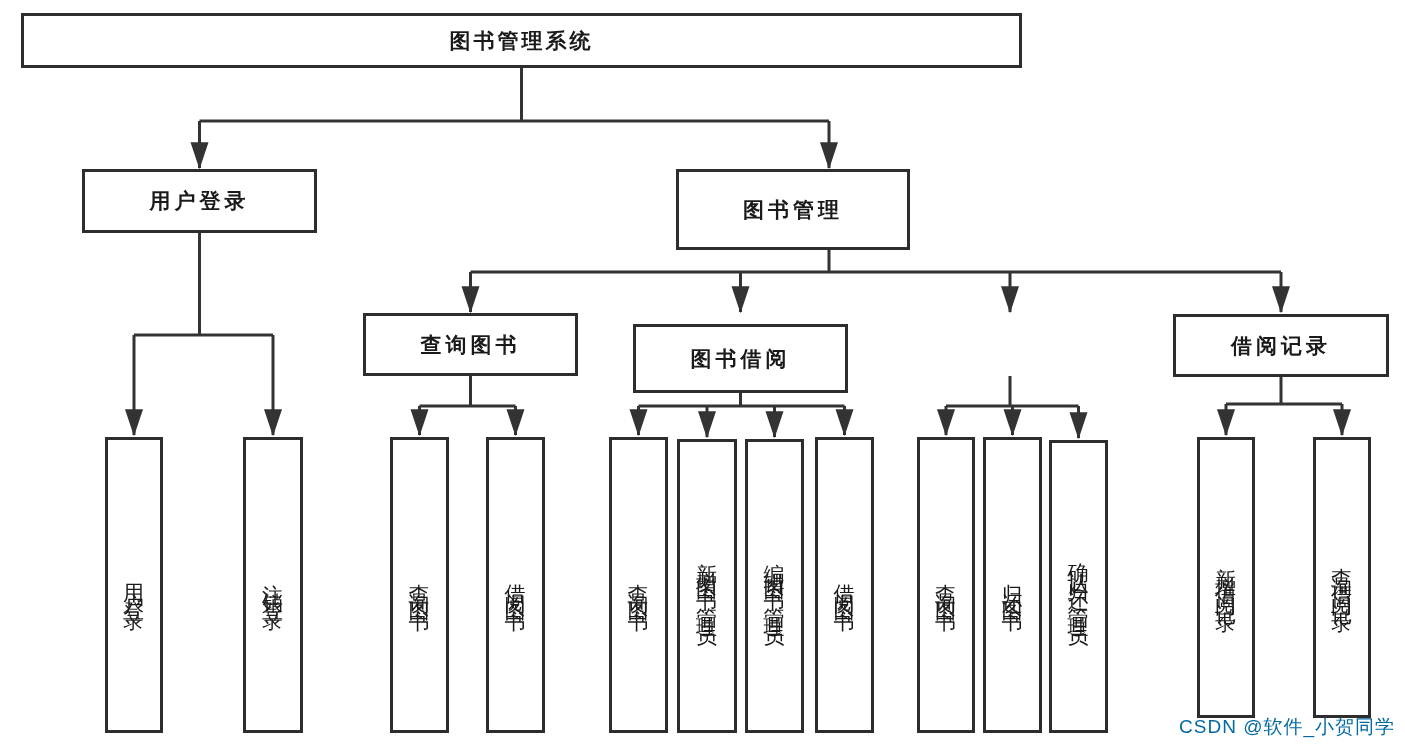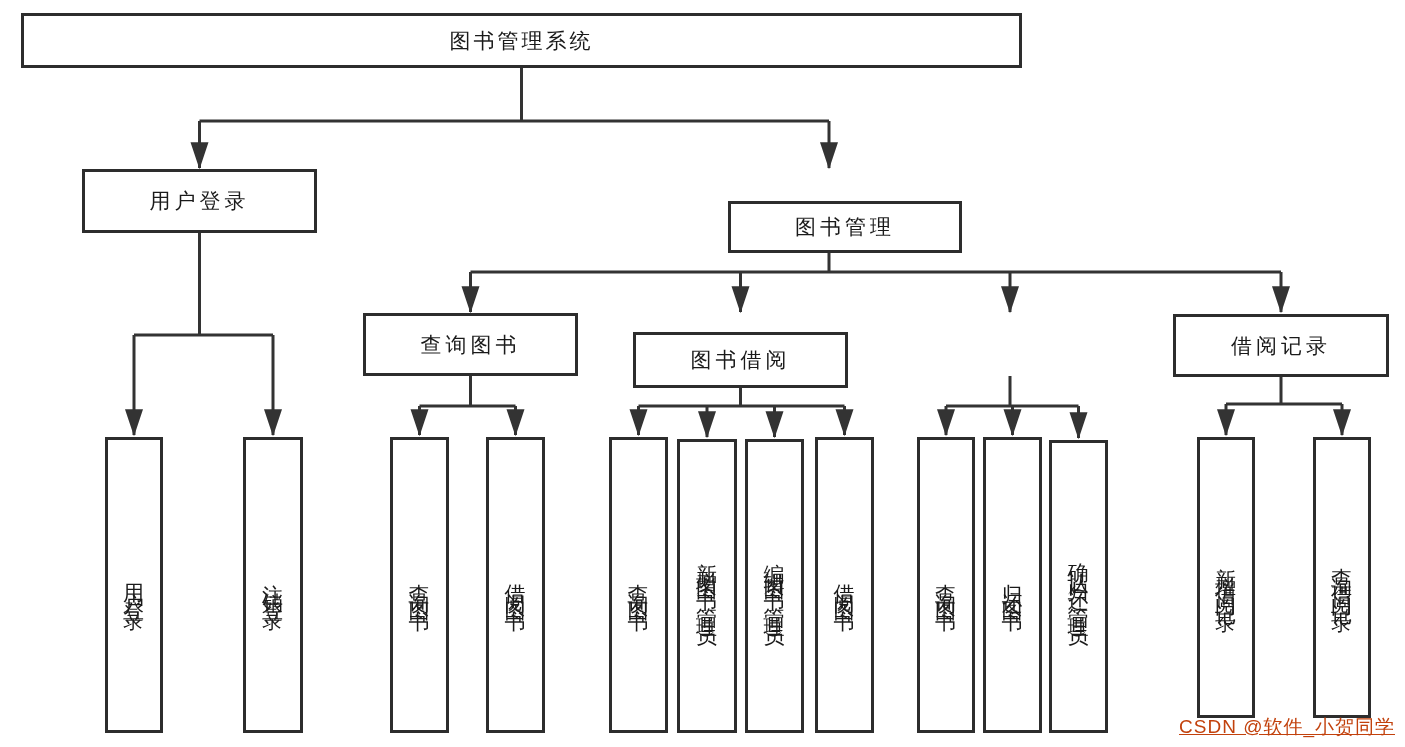--- a/index.html
+++ b/index.html
@@ -29,41 +29,41 @@
     color: #1a1a1a;
     display: flex;
     align-items: center;
     justify-content: center;
     text-align: center;
   }
   .hnode {
     font-size: 21px;
     letter-spacing: 4px;
     white-space: nowrap;
+    font-weight: bold;
   }
   .root {
     font-size: 21px;
     letter-spacing: 3px;
   }
   .vnode {
     writing-mode: vertical-rl;
     text-orientation: mixed;
     font-size: 21px;
     letter-spacing: 9px;
     line-height: 1;
   }
   .watermark {
     position: absolute;
     right: 10px;
     bottom: 7px;
     font-size: 19px;
     letter-spacing: 1px;
-    color: #c2410c;
+    color: #0369a1;
     white-space: nowrap;
-    text-decoration: underline;
   }
 </style>
 </head>
 <body>
 
 <div id="canvas">
 
   <svg id="wires" width="1405" height="747" viewBox="0 0 1405 747" fill="none" stroke="#333333" stroke-width="3">
     <defs>
       <marker id="ah" markerWidth="10" markerHeight="8" refX="8.6" refY="3" orient="auto">
@@ -115,24 +115,24 @@
     <g>
       <path d="M1281 377 V404 M1226 404 H1342"></path>
       <line x1="1226" y1="404" x2="1226" y2="435" marker-end="url(#ah)"></line>
       <line x1="1342" y1="404" x2="1342" y2="435" marker-end="url(#ah)"></line>
     </g>
   </svg>
 
   <div class="node hnode root" style="left:21px; top:13px; width:1001px; height:55px;">图书管理系统</div>
 
   <div class="node hnode" style="left:82px; top:169px; width:235px; height:64px;">用户登录</div>
-  <div class="node hnode" style="left:728px; top:169px; width:234px; height:52px;margin-top:32px;">图书管理</div>
+  <div class="node hnode" style="left:676px; top:169px; width:234px; height:81px;">图书管理</div>
 
   <div class="node hnode" style="left:363px; top:313px; width:215px; height:63px;">查询图书</div>
-  <div class="node hnode" style="left:633px; top:332px; width:215px; height:56px;">图书借阅</div>
+  <div class="node hnode" style="left:633px; top:324px; width:215px; height:69px;">图书借阅</div>
   <div class="node hnode" style="left:1173px; top:314px; width:216px; height:63px;">借阅记录</div>
 
   <div class="node vnode" style="left:105px; top:437px; width:58px; height:296px;">用户登录</div>
   <div class="node vnode" style="left:243px; top:437px; width:60px; height:296px;">注销登录</div>
 
   <div class="node vnode" style="left:390px; top:437px; width:59px; height:296px;">查询图书</div>
   <div class="node vnode" style="left:486px; top:437px; width:59px; height:296px;">借阅图书</div>
 
   <div class="node vnode" style="left:609px; top:437px; width:59px; height:296px;">查询图书</div>
   <div class="node vnode" style="left:677px; top:439px; width:60px; height:294px;">新增图书（管理员）</div>

